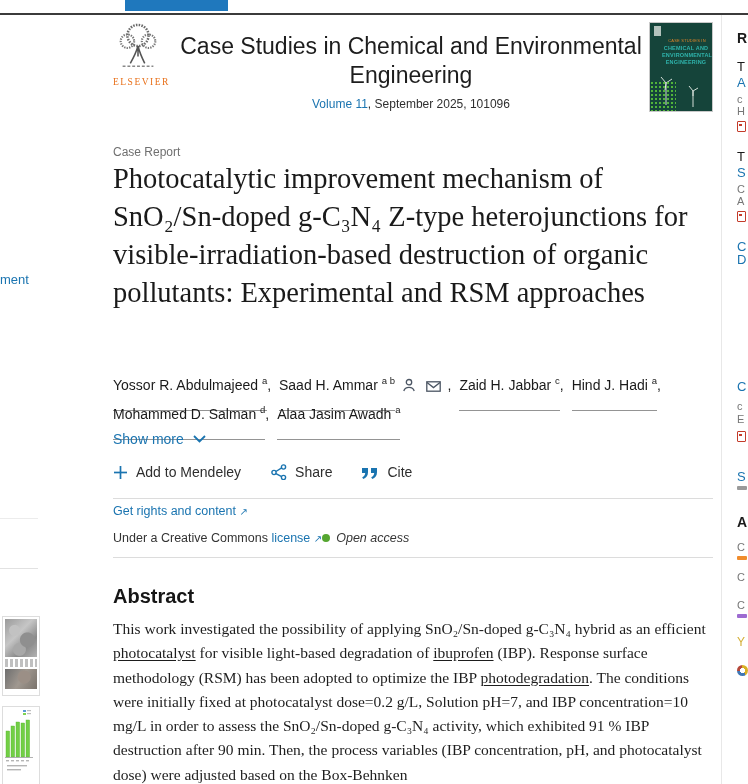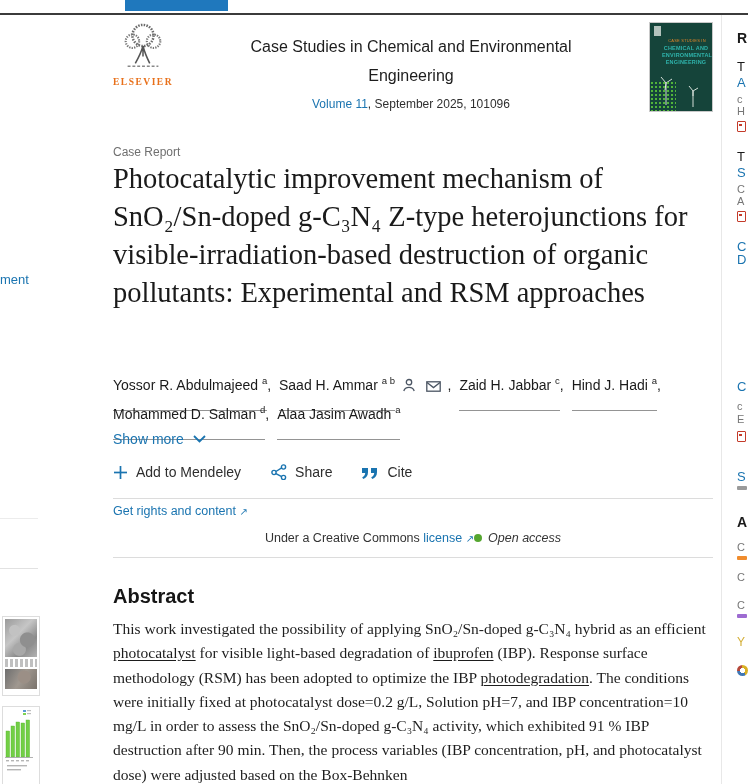--- a/index.html
+++ b/index.html
@@ -6,24 +6,24 @@
   .page{position:relative;width:748px;height:784px;background:#fff;overflow:hidden;
         font-family:"Liberation Sans",sans-serif;color:#1f1f1f;}
 
   
   .top-blue{position:absolute;left:125px;top:0;width:103px;height:11px;background:#1f78bd;}
   .top-rule{position:absolute;left:0;top:13px;width:748px;height:2px;background:#3b3b3b;}
 
   
   .main{position:absolute;left:113px;top:0;width:600px;}
   .jheader{position:absolute;left:0;top:22px;width:600px;height:94px;display:flex;align-items:flex-start;}
-  .els-logo{width:60px;flex:0 0 60px;text-align:center;font-weight:bold;}
+  .els-logo{width:60px;flex:0 0 60px;text-align:left;}
   .els-word{color:#e8701a;font-family:"Liberation Serif",serif;font-size:9.5px;letter-spacing:1.5px;margin-top:1px;}
   .jcenter{flex:1;text-align:center;padding-top:10px;}
-  .jtitle{font-size:16px;line-height:29px;color:#1d1d1d;cursor:pointer;}
+  .jtitle{font-size:23px;line-height:29px;color:#1d1d1d;cursor:pointer;}
   .jvol{font-size:12px;margin-top:7px;color:#2f2f2f;}
   .jvol a{color:#1a74b0;text-decoration:none;}
   .cover{flex:0 0 62px;width:60px;height:88px;background:#15443a;border:1px solid #c9c9c9;
          position:relative;overflow:hidden;cursor:pointer;}
   .cover .kicker{position:absolute;left:14px;top:15px;width:46px;text-align:center;
          color:#e08428;font-size:4px;letter-spacing:.2px;}
   .cover .cl{position:absolute;left:12px;width:48px;text-align:center;color:#2fb3ab;
          font-weight:bold;font-size:5.5px;letter-spacing:.2px;}
   .cover .dots{position:absolute;left:0;bottom:0;width:26px;height:30px;
          background-image:radial-gradient(circle,#58c23a 0.8px,transparent 1.1px);
@@ -46,21 +46,21 @@
 
   .actions{position:absolute;left:0;top:464px;display:flex;align-items:center;gap:30px;
            font-size:14px;color:#2e2e2e;}
   .action{display:flex;align-items:flex-end;gap:8px;cursor:pointer;}
 
   .hdiv{position:absolute;left:0;width:600px;height:1px;background:#dcdcdc;}
   .d1{top:498px;} .d2{top:557px;}
 
   .doi-row{position:absolute;left:0;top:504px;width:600px;display:flex;justify-content:space-between;
            font-size:12.5px;}
-  .license-row{position:absolute;left:0;top:531px;width:600px;display:flex;justify-content:center;
+  .license-row{position:absolute;left:0;top:531px;width:600px;display:flex;justify-content:flex-start;
            font-size:12.5px;color:#333;}
   a.blue{color:#1a74b0;text-decoration:none;cursor:pointer;}
   .ext{font-size:10px;color:#1a74b0;}
   .oa{display:flex;align-items:center;gap:6px;font-style:italic;color:#363636;}
   .oa-dot{width:8px;height:8px;border-radius:50%;background:#55a630;display:inline-block;}
 
   .abs-h{position:absolute;left:0;top:585px;font-size:20px;font-weight:bold;color:#161616;}
   .abs-body{position:absolute;left:0;top:617px;width:602px;
             font-family:"Liberation Serif","DejaVu Serif",serif;
             font-size:15.5px;line-height:24.3px;color:#1d1d1d;text-align:left;}

